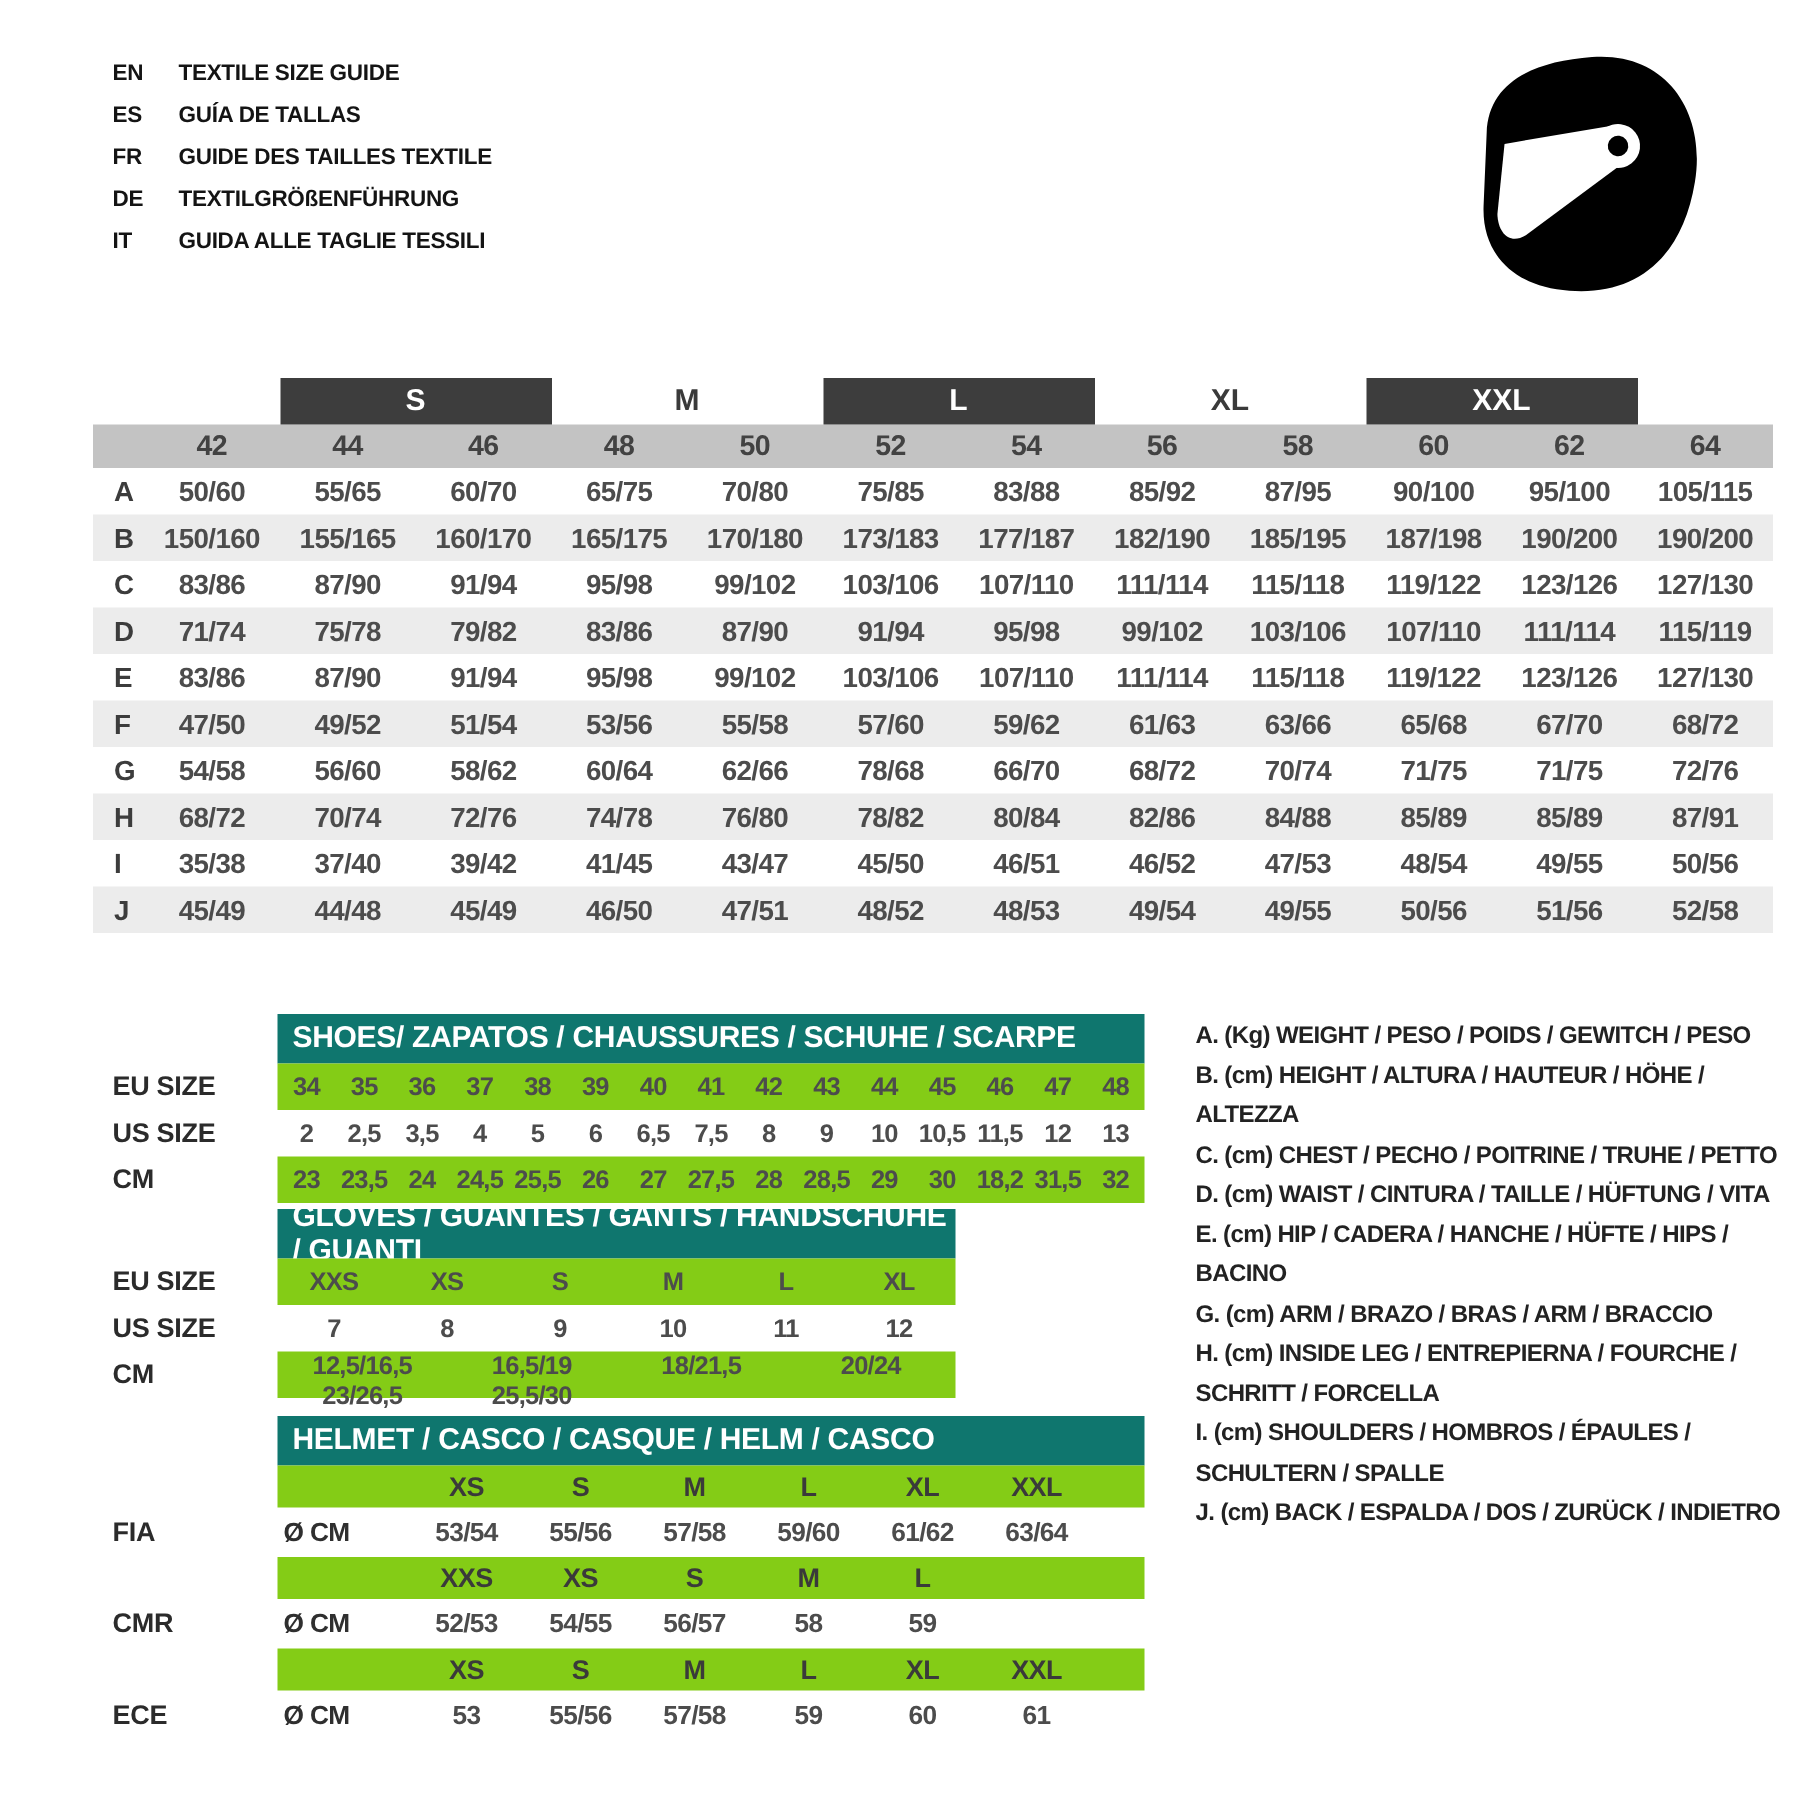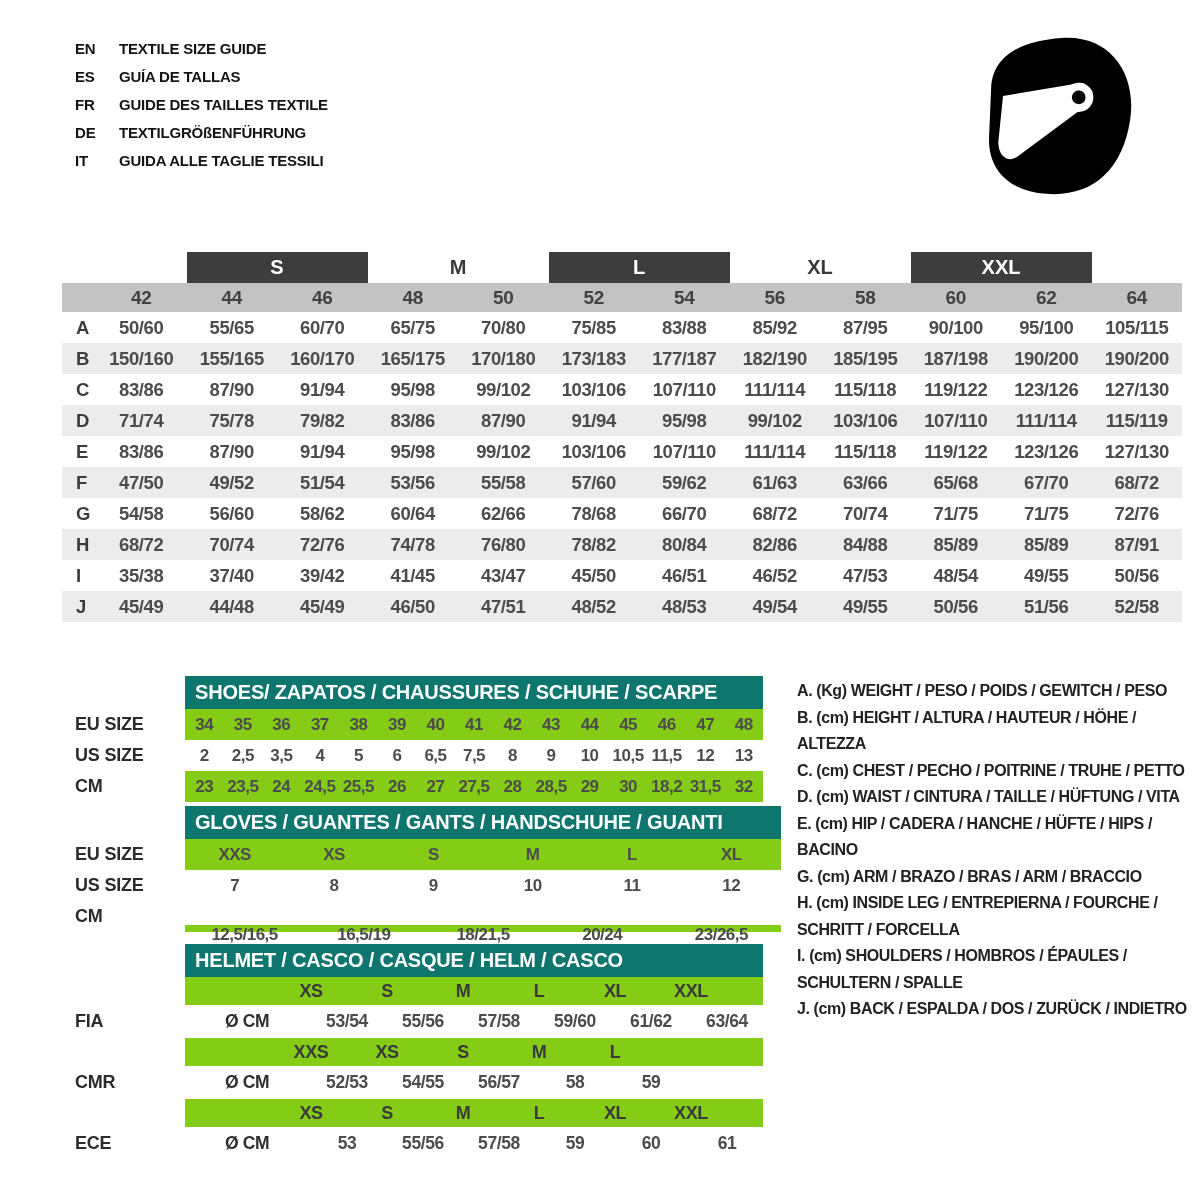--- a/index.html
+++ b/index.html
@@ -29,29 +29,29 @@
   .cell{display:flex;align-items:center;justify-content:center;font-size:18.5px;letter-spacing:-0.4px;white-space:nowrap;}
   .cell.letter{justify-content:flex-start;padding-left:14px;color:#3c3c3c;}
   
   .sub{position:absolute;left:75px;}
   .shoes{top:676px;}
   .gloves{top:806px;}
   .helmet{top:944px;}
   .sub-title{height:33px;background:#0f766e;color:#ffffff;display:flex;align-items:center;
     padding-left:10px;box-sizing:border-box;font-size:20px;letter-spacing:-0.2px;margin-left:110px;}
   .w-shoes{width:578px;}
-  .w-gloves{width:596px;}
+  .w-gloves{width:452px;}
   .w-helm{width:578px;}
   .srow{display:flex;height:31px;}
   .srow-label{width:110px;display:flex;align-items:center;font-size:18px;color:#2b2b2b;letter-spacing:-0.2px;}
   .sgrid{display:grid;}
   .sgrid .cell{font-size:17px;letter-spacing:-0.5px;}
   .shadedrow{background:#84cc16;}
   .hh{height:28px;}
-  .hv{height:33px;gap:36px;}
+  .hv{height:33px;}
   .hgrid{display:grid;grid-template-columns:88px repeat(6,76px);}
   .hgrid .cell{font-size:17.5px;}
   .hgrid .cell.unit{justify-content:flex-start;padding-left:4px;color:#2f2f2f;}
   .hgrid .cell.hsz{color:#3a3a3a;font-size:18px;}
   
   .legend{position:absolute;left:797px;top:678px;width:398px;font-size:16px;
     line-height:26.5px;color:#222222;letter-spacing:-0.4px;}
 </style>
 </head>
 <body>
@@ -353,21 +353,21 @@
           <div class="cell">7</div>
           <div class="cell">8</div>
           <div class="cell">9</div>
           <div class="cell">10</div>
           <div class="cell">11</div>
           <div class="cell">12</div>
         </div>
       </div>
       <div class="srow">
         <div class="srow-label">CM</div>
-        <div class="sgrid w-gloves shadedrow" style="grid-template-columns: repeat(5, 1fr); margin-top: 24px;">
+        <div class="sgrid w-gloves shadedrow" style="grid-template-columns: repeat(4, 1fr);">
           <div class="cell">12,5/16,5</div>
           <div class="cell">16,5/19</div>
           <div class="cell">18/21,5</div>
           <div class="cell">20/24</div>
           <div class="cell">23/26,5</div>
           <div class="cell">25,5/30</div>
         </div>
       </div>
     </div>
 </div>

